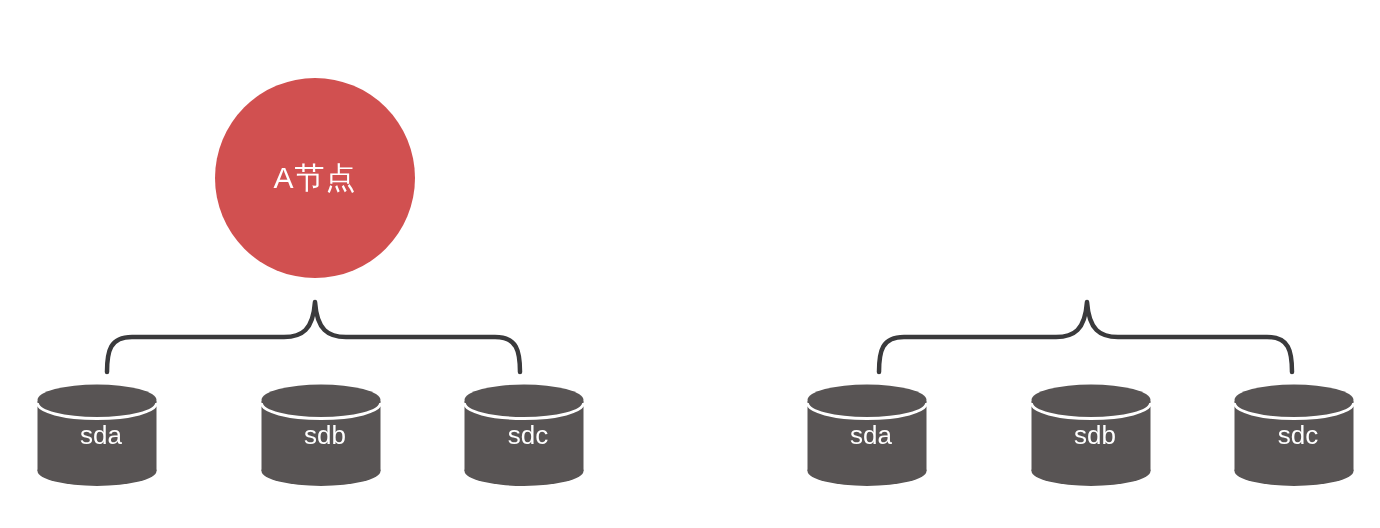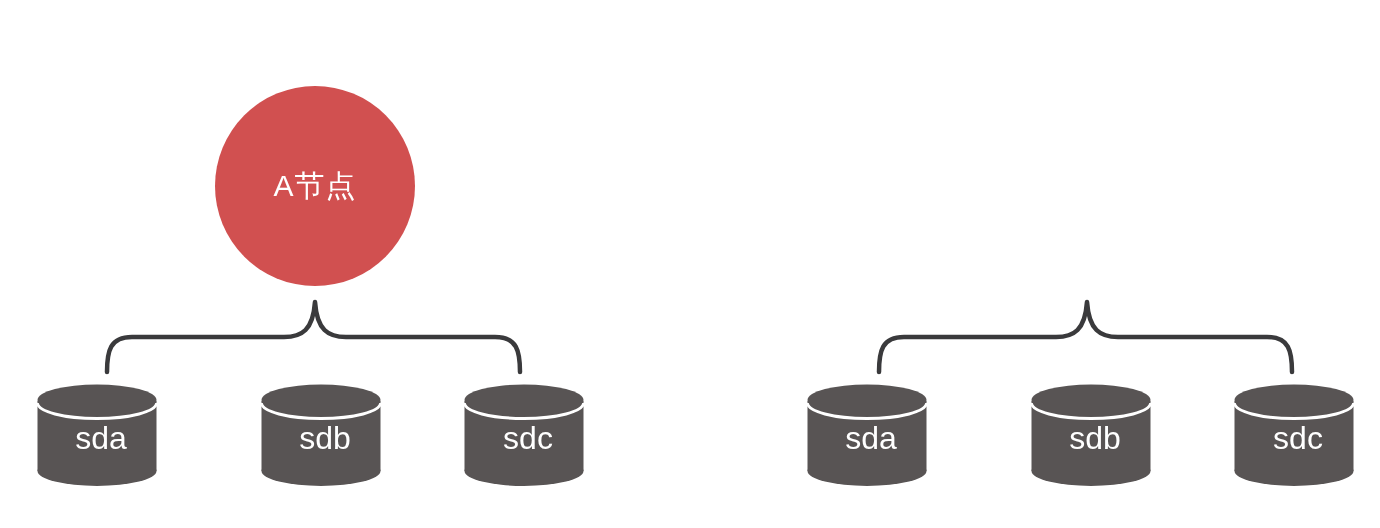--- a/index.html
+++ b/index.html
@@ -10,21 +10,21 @@
     overflow:hidden;
     font-family:"Liberation Sans", sans-serif;
   }
   .node-circle{
     position:absolute;
     width:200px;height:200px;
     border-radius:50%;
     background:#d15050;
     display:flex;align-items:center;justify-content:center;
   }
-  .node-circle.node-a{left:215px;top:86px;}
+  .node-circle.node-a{left:215px;top:78px;}
   .node-circle.node-b{left:987px;top:78px;}
   .node-label{
     color:#ffffff;
     font-size:30px;
     letter-spacing:1px;
     font-weight:400;
     user-select:none;
   }
   .brace-layer{
     position:absolute;left:0;top:0;width:1380px;height:528px;
@@ -33,21 +33,21 @@
   .disk{
     position:absolute;
     width:120px;height:103px;
     top:384px;
   }
   .disk svg{display:block;width:120px;height:103px;}
   .disk-label{
     position:absolute;left:0;right:0;top:38px;
     text-align:center;
     color:#ffffff;
-    font-size:32px;
+    font-size:26px;
     line-height:1;
     font-weight:400;
     user-select:none;
     padding-left:8px;
   }
   .g1-d1{left:37px;}  .g1-d2{left:261px;} .g1-d3{left:464px;}
   .g2-d1{left:807px;} .g2-d2{left:1031px;} .g2-d3{left:1234px;}
 </style>
 </head>
 <body>

